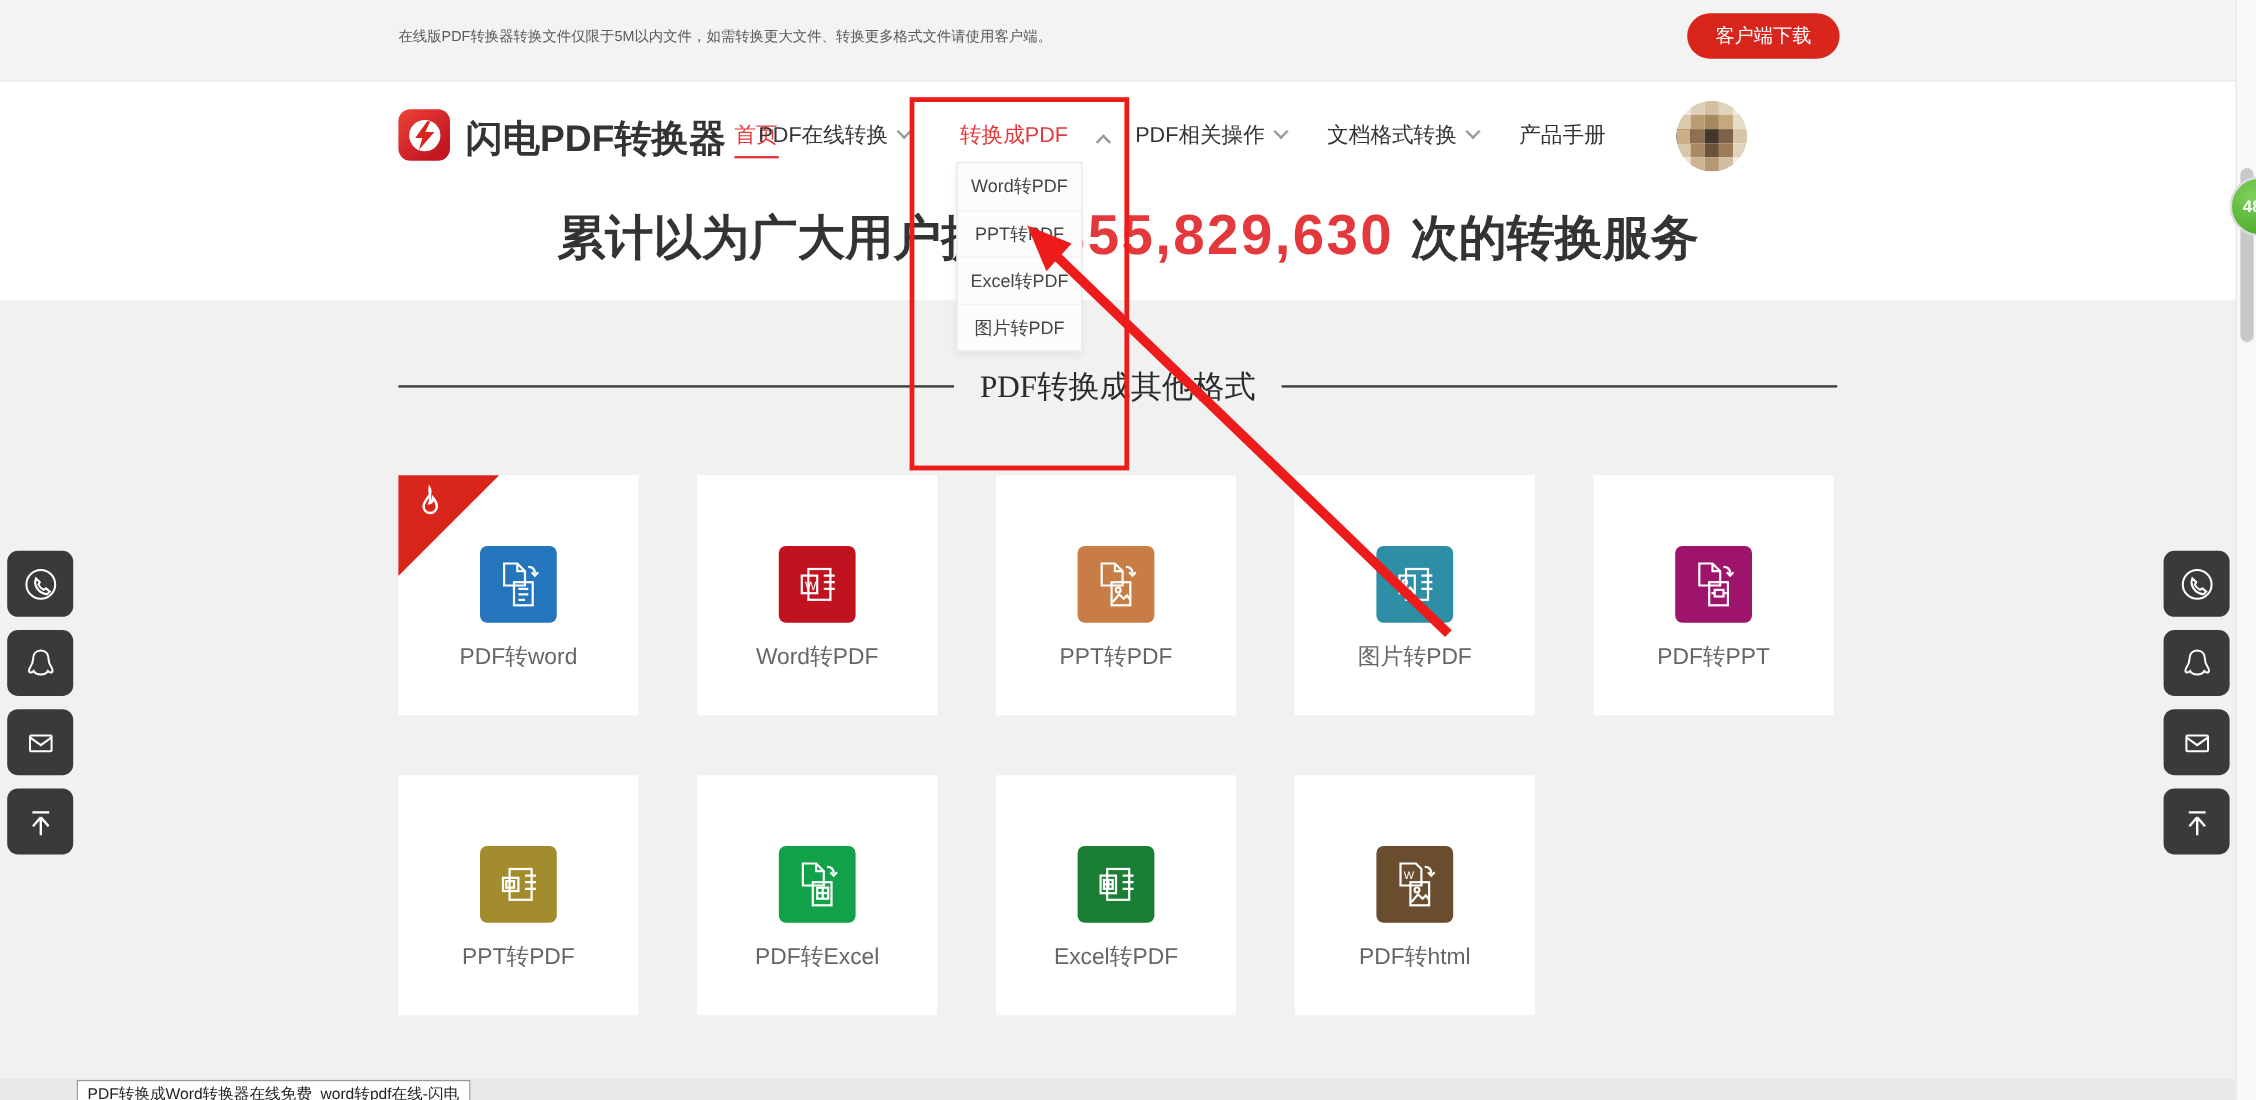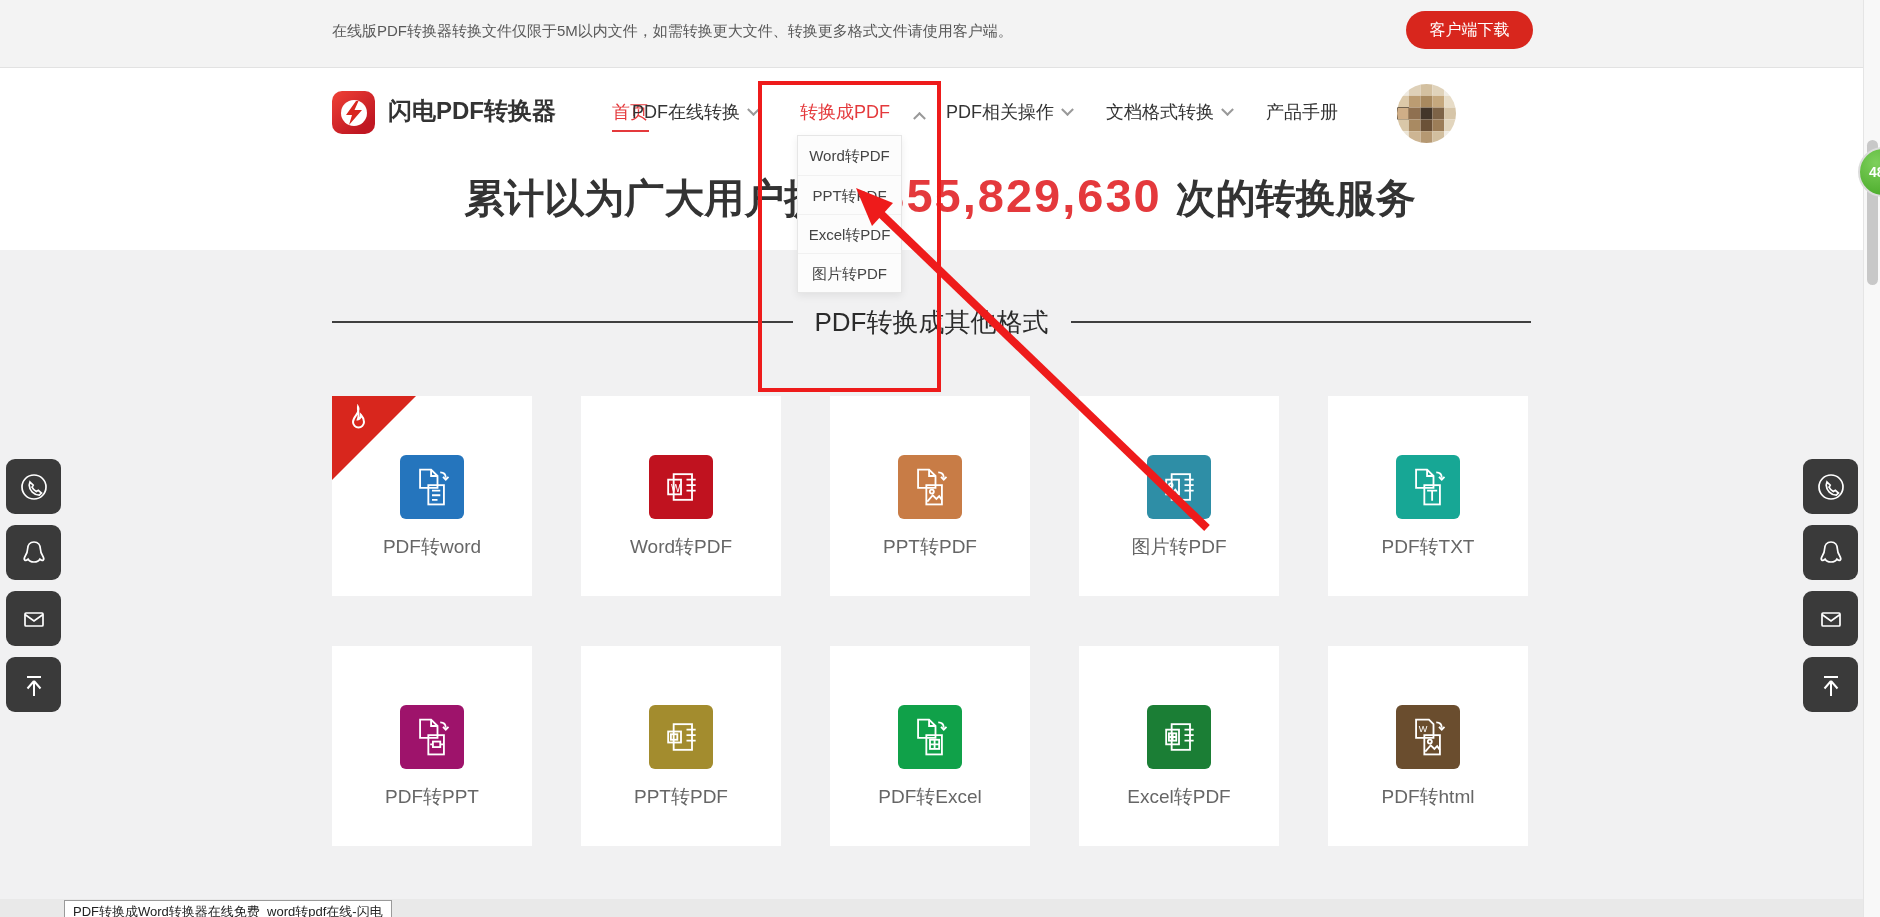--- a/index.html
+++ b/index.html
@@ -2,27 +2,27 @@
 <html><head>
 <meta charset="utf-8">
 <style>
   * { margin:0; padding:0; box-sizing:border-box; }
   html,body { width:1880px; height:917px; }
   body { font-family:"Liberation Sans","DejaVu Sans",sans-serif; background:#fff; position:relative; overflow:hidden; }
   #page { position:absolute; inset:0; overflow:hidden; }
 
   
   .topbar { position:absolute; left:0; top:0; width:1880px; height:68px; background:#f3f3f3; border-bottom:1px solid #e2e2e2; z-index:4; }
-  .topbar-notice { position:absolute; left:332px; top:22px; font-size:15px; color:#595959; }
+  .topbar-notice { position:absolute; left:332px; top:22px; font-size:12px; color:#595959; }
   .client-dl-btn { position:absolute; left:1406px; top:11px; width:127px; height:38px; background:#d8261d; color:#fff; font-size:16px; border:none; border-radius:19px; display:flex; align-items:center; justify-content:center; cursor:pointer; }
 
   
   .nav { position:absolute; left:0; top:68px; width:1880px; height:94px; background:#fff; z-index:4; }
   .logo { position:absolute; left:332px; top:23px; width:43px; height:43px; border-radius:10px; background:linear-gradient(140deg,#ef4136 0%,#c01722 80%); display:flex; align-items:center; justify-content:center; }
-  .brand { position:absolute; left:388px; top:27px; font-size:24px; font-weight:bold; color:#333; }
+  .brand { position:absolute; left:388px; top:27px; font-size:31px; font-weight:bold; color:#333; }
   .nav-item { position:absolute; top:32px; height:24px; font-size:18px; color:#333; display:flex; align-items:center; cursor:pointer; }
   .nav-item.red { color:#e4393c; }
   .nav-item .caret { width:9px; height:9px; border-right:2px solid #999; border-bottom:2px solid #999; display:inline-block; margin-left:9px; }
   .caret.down { transform:rotate(45deg) translate(-2px,-2px); }
   .caret.up { transform:rotate(-135deg) translate(-2px,-2px); margin-top:6px; }
   .home-underline { position:absolute; left:0; top:30px; width:37px; height:2px; background:#e4393c; }
   .avatar { position:absolute; left:1397px; top:16px; width:59px; height:59px; border-radius:50%; overflow:hidden; }
 
   
   .gray-section { position:absolute; left:0; top:250px; width:1880px; height:667px; background:#f1f1f2; z-index:0; }
@@ -38,21 +38,21 @@
   .dropdown-item { height:39px; line-height:39px; text-align:center; font-size:15px; color:#444; cursor:pointer; }
   .dropdown-item + .dropdown-item { border-top:1px solid #f1f1f1; }
 
   
   .anno-box { position:absolute; left:758px; top:81px; width:183px; height:311px; border:4px solid #ee1b1b; z-index:8; pointer-events:none; }
   .anno-arrow { position:absolute; left:0; top:0; width:1880px; height:917px; z-index:9; pointer-events:none; }
 
   
   .section-head { position:absolute; left:332px; top:304px; width:1199px; height:36px; display:flex; align-items:center; z-index:2; }
   .section-line { flex:1; height:2px; background:#3f3f3f; }
-  .section-title { font-size:26px; color:#2b2b2b; margin:0 22px; white-space:nowrap; }
+  .section-title { font-size:26px; color:#2b2b2b; margin:0 22px; white-space:nowrap;font-family:Liberation Serif, serif; }
 
   
   .cards { position:absolute; left:332px; top:396px; display:grid; grid-template-columns:repeat(5,200px); grid-auto-rows:200px; column-gap:49px; row-gap:50px; z-index:2; }
   .card { position:relative; background:#fff; cursor:pointer; }
   .card-icon { width:64px; height:64px; margin:59px auto 0; border-radius:6px; display:flex; align-items:center; justify-content:center; }
   .card-label { margin-top:15px; text-align:center; font-size:19px; color:#666; }
   .ribbon { position:absolute; left:0; top:0; width:0; height:0; border-top:84px solid #d8261d; border-right:84px solid transparent; }
   .ribbon-flame { position:absolute; left:10px; top:8px; width:32px; height:36px; }
 
   
@@ -232,33 +232,20 @@
             <rect x="16" y="10" width="20" height="28"></rect>
             <path d="M30 16h10M30 22h10M30 28h10"></path>
             <rect x="10" y="16" width="14" height="16"></rect>
             <circle cx="15" cy="22" r="2"></circle>
             <path d="M11 31l4-5 3 3 2-2 3 4"></path>
           </svg>
       </div>
       <div class="card-label">图片转PDF</div>
     </div>
 
-    <div class="card">
-      <div class="card-icon" style="background-color: rgb(23, 167, 149);">
-        <svg width="44" height="44" viewBox="0 0 48 48" fill="none" stroke="#fff" stroke-width="2">
-            <path d="M11 5h12l7 7v13H11z"></path>
-            <path d="M23 5v7h7"></path>
-            <path d="M33 8c4 0 6 2 6 6"></path>
-            <path d="M36 13l3 3 3-3"></path>
-            <rect x="20" y="22" width="17" height="21"></rect>
-            <path d="M23 28h11M28.5 28v11"></path>
-          </svg>
-      </div>
-      <div class="card-label">PDF转TXT</div>
-    </div>
 
     <div class="card">
       <div class="card-icon" style="background-color: rgb(158, 19, 107);">
         <svg width="44" height="44" viewBox="0 0 48 48" fill="none" stroke="#fff" stroke-width="2">
             <path d="M11 5h12l7 7v13H11z"></path>
             <path d="M23 5v7h7"></path>
             <path d="M33 8c4 0 6 2 6 6"></path>
             <path d="M36 13l3 3 3-3"></path>
             <rect x="20" y="22" width="17" height="21"></rect>
             <rect x="25" y="29" width="8" height="6"></rect>

